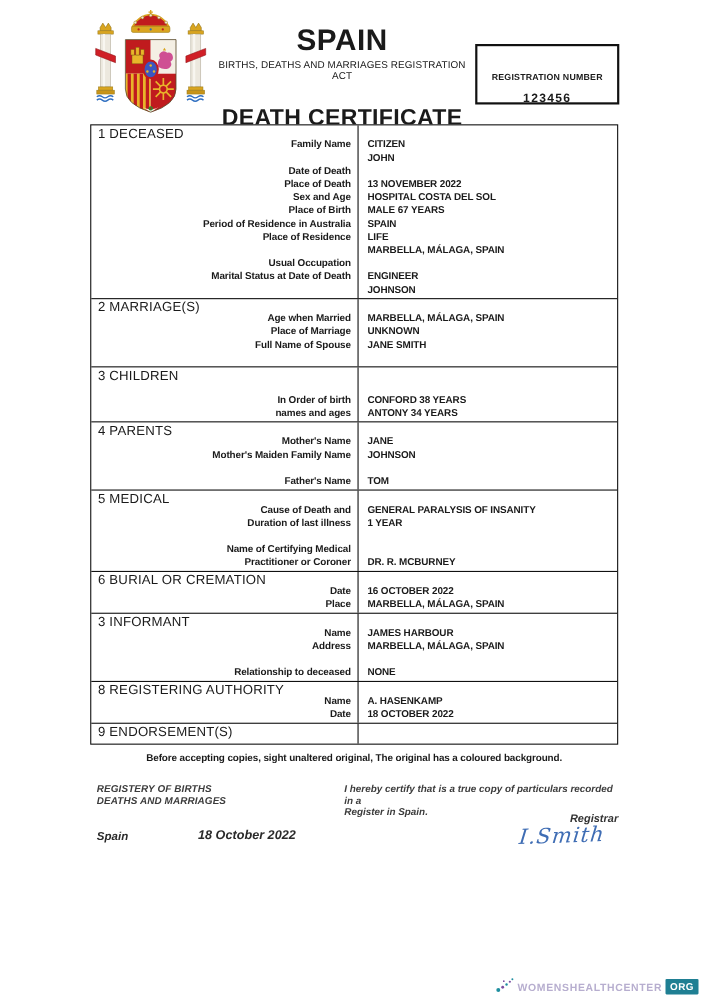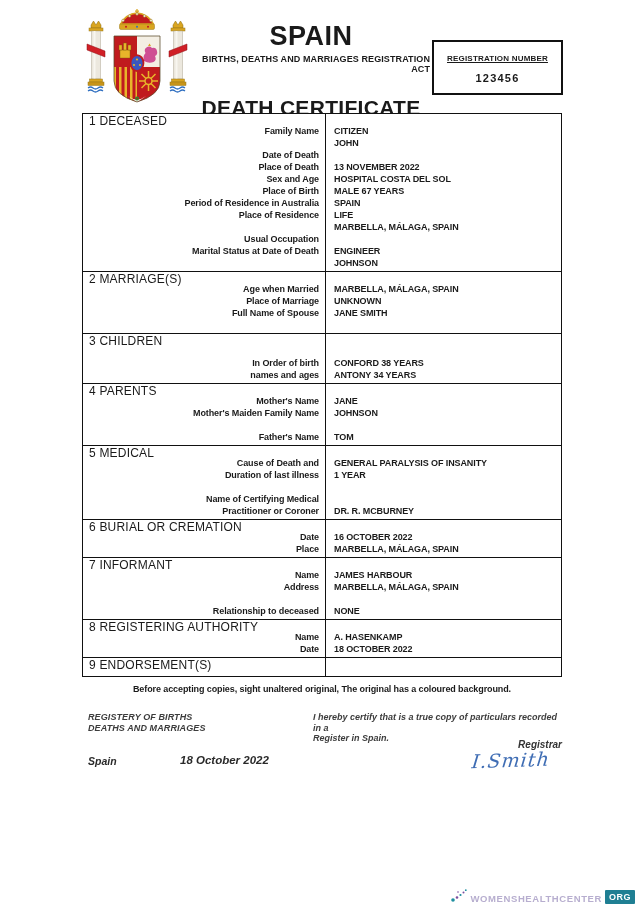--- a/index.html
+++ b/index.html
@@ -7,27 +7,27 @@
   body {
     width:644px; height:915px; position:relative; overflow:hidden;
     font-family:"Liberation Sans", sans-serif; color:#1a1a1a;
   }
   .page { position:absolute; inset:0; }
 
   
   .coat { position:absolute; left:84px; top:6px; width:106px; height:102px; }
   .header-text { position:absolute; left:192px; top:22px; width:238px; text-align:center; }
   .country { font-size:27px; font-weight:bold; letter-spacing:.5px; line-height:28px; }
-  .act { font-size:9px; font-weight:bold; margin-top:4px; letter-spacing:.1px;text-align:right; }
+  .act { font-size:9px; font-weight:normal; margin-top:4px; letter-spacing:.1px; }
   .cert-title { font-size:21px; font-weight:bold; margin-top:22px; letter-spacing:.3px; }
   .reg-box {
     position:absolute; left:432px; top:40px; width:131px; height:55px;
     border:2px solid #111; text-align:center; background:#fff;
   }
-  .reg-label { font-size:8px; font-weight:bold; margin-top:12px; letter-spacing:.2px;text-decoration:underline; }
+  .reg-label { font-size:8px; font-weight:bold; margin-top:24px; letter-spacing:.2px; }
   .reg-number { font-size:11px; font-weight:bold; margin-top:9px; letter-spacing:1.2px; }
 
   
   .cert-table { position:absolute; left:82px; top:113px; width:480px; border:1px solid #111; background:#fff; }
   .section { position:relative; display:flex; align-items:stretch; border-top:1px solid #111; min-height:19px; }
   .section:first-child { border-top:none; }
   .section-title { position:absolute; top:0; left:6px; font-size:12px; font-weight:normal; letter-spacing:.2px; white-space:nowrap; }
   .col-labels { width:243px; border-right:1px solid #111; padding:12px 6px 1px 0; text-align:right; }
   .col-values { flex:1; padding:12px 0 1px 8px; }
   .line { height:12px; font-size:9px; font-weight:bold; white-space:nowrap; letter-spacing:-.1px; }
@@ -248,21 +248,21 @@
         <div class="col-labels">
           <div class="line">Date</div>
           <div class="line">Place</div>
         </div>
         <div class="col-values">
           <div class="line">16 OCTOBER 2022</div>
           <div class="line">MARBELLA, MÁLAGA, SPAIN</div>
         </div>
       </div>
       <div class="section">
-        <div class="section-title">7 INFORMANT</div>
+        <div class="section-title">3 INFORMANT</div>
         <div class="col-labels">
           <div class="line">Name</div>
           <div class="line">Address</div>
           <div class="line"></div>
           <div class="line">Relationship to deceased</div>
         </div>
         <div class="col-values">
           <div class="line">JAMES HARBOUR</div>
           <div class="line">MARBELLA, MÁLAGA, SPAIN</div>
           <div class="line"></div>

